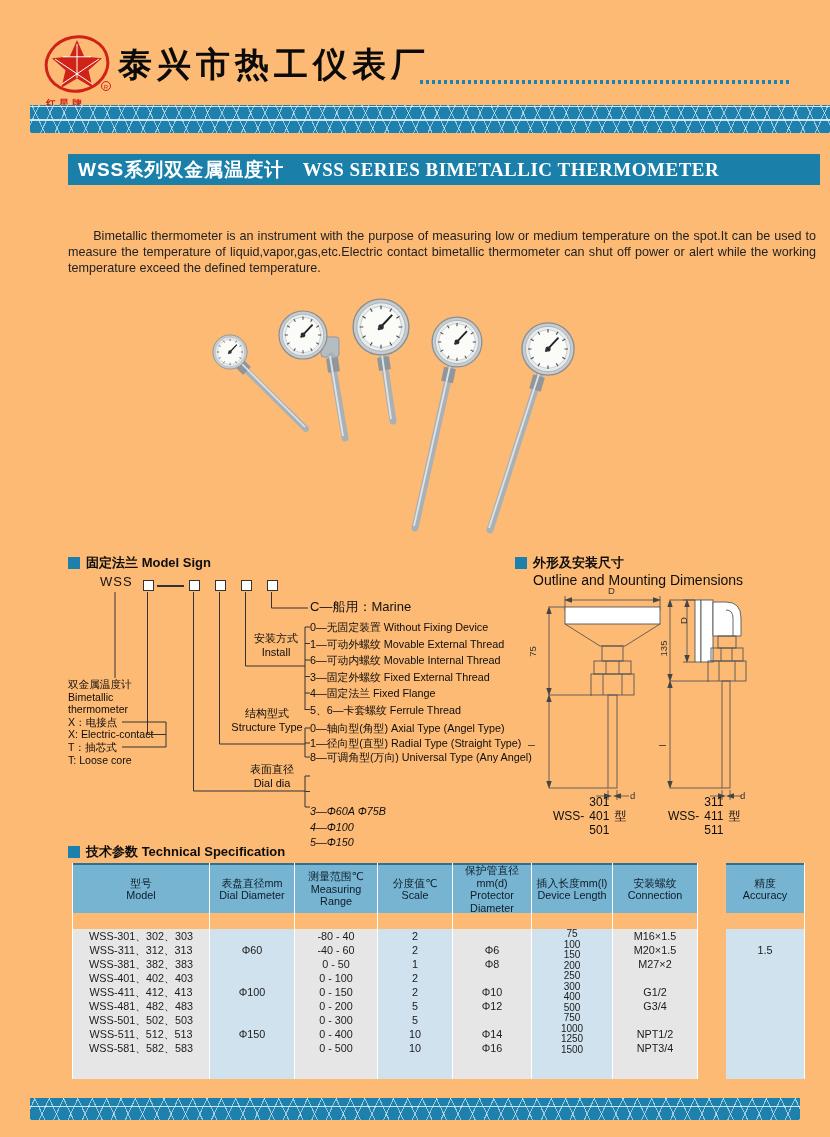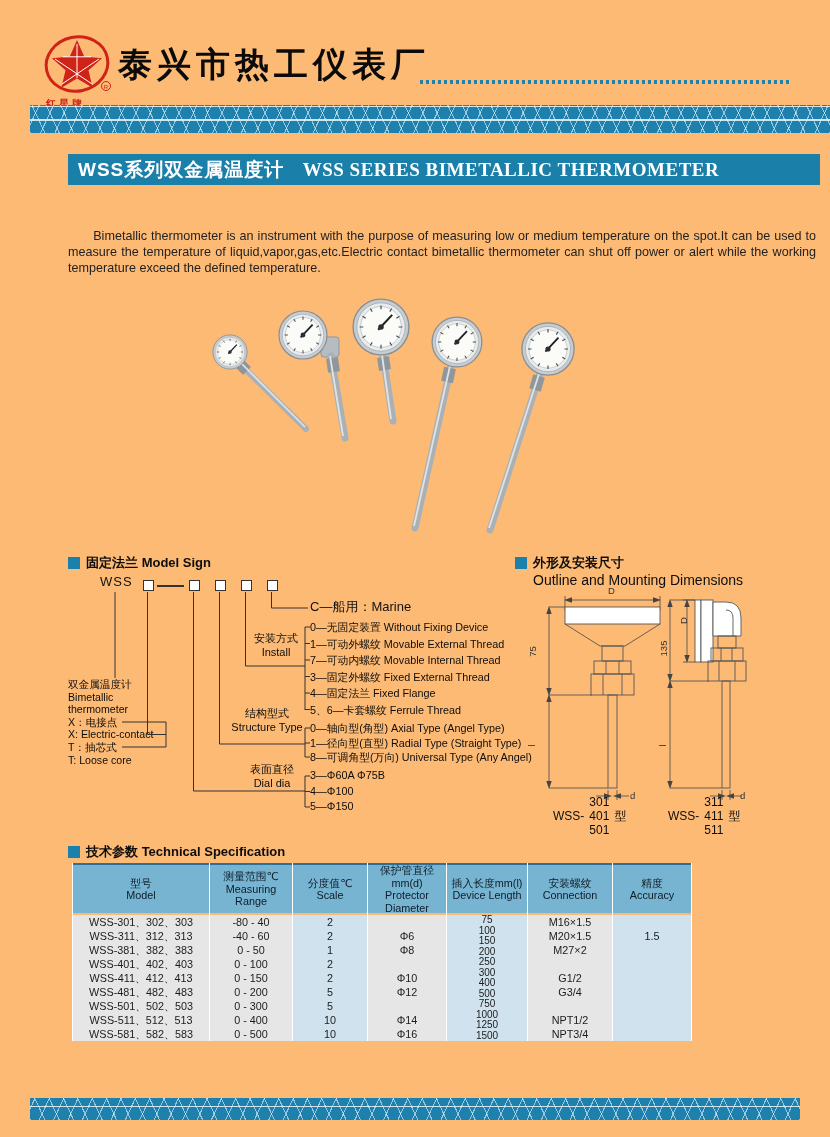--- a/index.html
+++ b/index.html
@@ -56,21 +56,21 @@
   .cap{position:absolute;display:flex;gap:5px;font-size:12px;color:#0d0d0d;align-items:center;}
   .cap .stack{display:flex;flex-direction:column;line-height:14px;text-align:center;}
 
   
   .spec{position:absolute;left:72px;top:863px;display:flex;}
   .col{border-right:1px solid #fff;}
   .col:first-child{border-left:1px solid #fff;}
   .th{height:50px;background:#76b4d2;border-top:2px solid #2e6f96;display:flex;flex-direction:column;
       justify-content:center;align-items:center;text-align:center;font-size:10.8px;line-height:12.5px;
       color:#0e1c27;padding:0 2px;box-sizing:border-box;}
-  .tbody{margin-top:2px;height:126px;}
+  .tbody{margin-top:16px;height:150px;}
   .tb-gray{background:#e5e6e5;}
   .tb-blue{background:#cfe2ee;}
   .tr{height:14px;line-height:14px;font-size:10.8px;text-align:center;color:#1b1b1b;white-space:nowrap;}
   .tr-s{height:10.5px;line-height:10.5px;font-size:10px;text-align:center;color:#1b1b1b;}
 
   svg text{font-family:"Liberation Sans",sans-serif;}
 </style>
 </head>
 <body>
 
@@ -177,41 +177,41 @@
 
   <div class="ms-marine">C—船用：Marine</div>
 
   <div class="ms-lab" style="left:245px;top:631px;width:62px;">
     <div>安装方式</div>
     <div>Install</div>
   </div>
   <div class="ms-list" style="top:619px;line-height:16.5px;">
     <div>0—无固定装置 Without Fixing Device</div>
     <div>1—可动外螺纹 Movable External Thread</div>
-    <div>7—可动内螺纹 Movable Internal Thread</div>
+    <div>6—可动内螺纹 Movable Internal Thread</div>
     <div>3—固定外螺纹 Fixed External Thread</div>
     <div>4—固定法兰 Fixed Flange</div>
     <div>5、6—卡套螺纹 Ferrule Thread</div>
   </div>
 
   <div class="ms-lab" style="left:228px;top:706px;width:78px;">
     <div>结构型式</div>
     <div>Structure Type</div>
   </div>
   <div class="ms-list" style="top:721px;line-height:14.6px;">
     <div>0—轴向型(角型) Axial Type (Angel Type)</div>
     <div>1—径向型(直型) Radial Type (Straight Type)</div>
     <div>8—可调角型(万向) Universal Type (Any Angel)</div>
   </div>
 
   <div class="ms-lab" style="left:240px;top:762px;width:64px;">
     <div>表面直径</div>
     <div>Dial dia</div>
   </div>
-  <div class="ms-list" style="top:768px;line-height:15.6px;">
+  <div class="ms-list" style="top:804px;line-height:15.6px;font-style:italic;">
     <div>3—Φ60A  Φ75B</div>
     <div>4—Φ100</div>
     <div>5—Φ150</div>
   </div>
 
   <div class="sec-sq" style="left:515px;top:557px;"></div>
   <div class="sec-t" style="left:533px;top:554px;">外形及安装尺寸</div>
   <div class="sec-sub" style="left:533px;top:572px;">Outline and Mounting Dimensions</div>
 
   <svg class="abs" style="left:515px;top:588px;" width="315" height="215" viewBox="0 0 315 215">
@@ -307,20 +307,37 @@
         <div class="tr">WSS-381、382、383</div>
         <div class="tr">WSS-401、402、403</div>
         <div class="tr">WSS-411、412、413</div>
         <div class="tr">WSS-481、482、483</div>
         <div class="tr">WSS-501、502、503</div>
         <div class="tr">WSS-511、512、513</div>
         <div class="tr">WSS-581、582、583</div>
       </div>
     </div>
 
+    <div class="col" style="width:84px;">
+      <div class="th">
+        <span>表盘直径mm</span>
+          <span>Dial Diameter</span>
+      </div>
+      <div class="tbody tb-blue">
+        <div class="tr"></div>
+        <div class="tr">Φ60</div>
+        <div class="tr"></div>
+        <div class="tr"></div>
+        <div class="tr">Φ100</div>
+        <div class="tr"></div>
+        <div class="tr"></div>
+        <div class="tr">Φ150</div>
+        <div class="tr"></div>
+      </div>
+    </div>
 
     <div class="col" style="width:82px;">
       <div class="th">
         <span>测量范围℃</span>
           <span>Measuring Range</span>
       </div>
       <div class="tbody tb-gray">
         <div class="tr">-80 - 40</div>
         <div class="tr">-40 - 60</div>
         <div class="tr">0 - 50</div>
@@ -401,21 +418,21 @@
         <div class="tr">M27×2</div>
         <div class="tr"></div>
         <div class="tr">G1/2</div>
         <div class="tr">G3/4</div>
         <div class="tr"></div>
         <div class="tr">NPT1/2</div>
         <div class="tr">NPT3/4</div>
       </div>
     </div>
 
-    <div class="col" style="width:78px;">
+    <div class="col" style="width:78px;padding-left:28px;">
       <div class="th">
         <span>精度</span>
           <span>Accuracy</span>
       </div>
       <div class="tbody tb-blue">
         <div class="tr"></div>
         <div class="tr">1.5</div>
         <div class="tr"></div>
         <div class="tr"></div>
         <div class="tr"></div>

